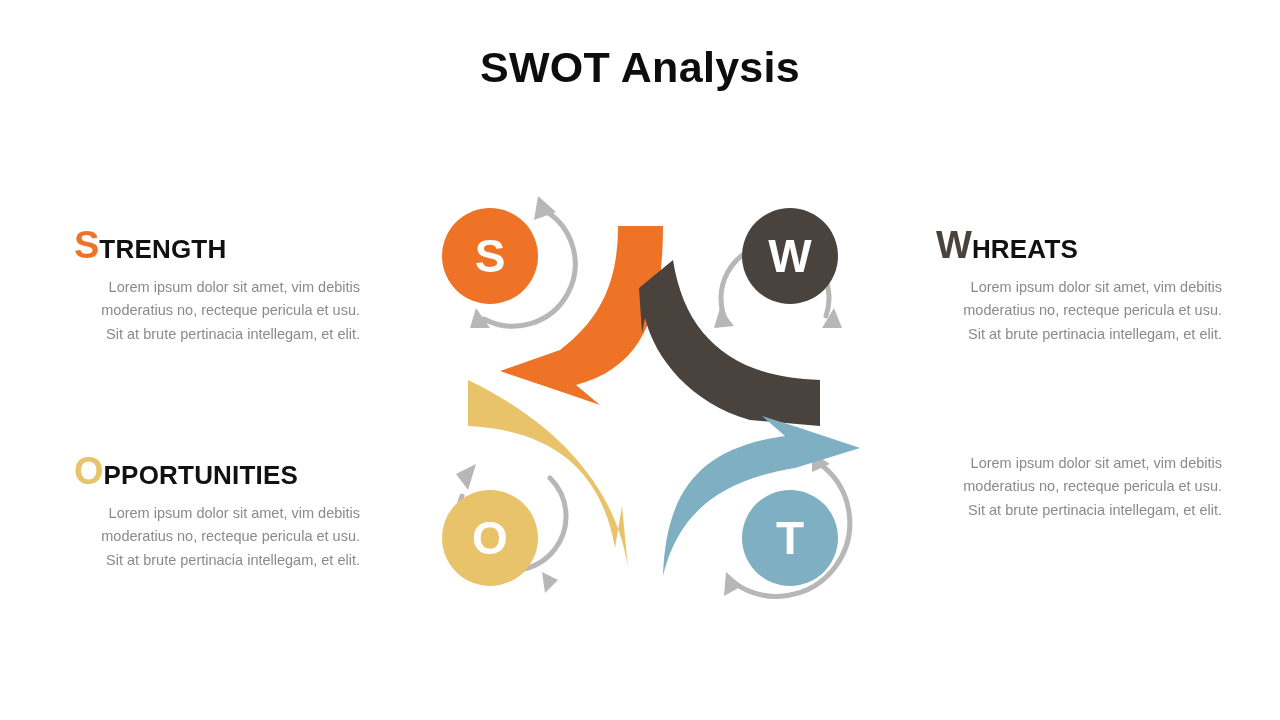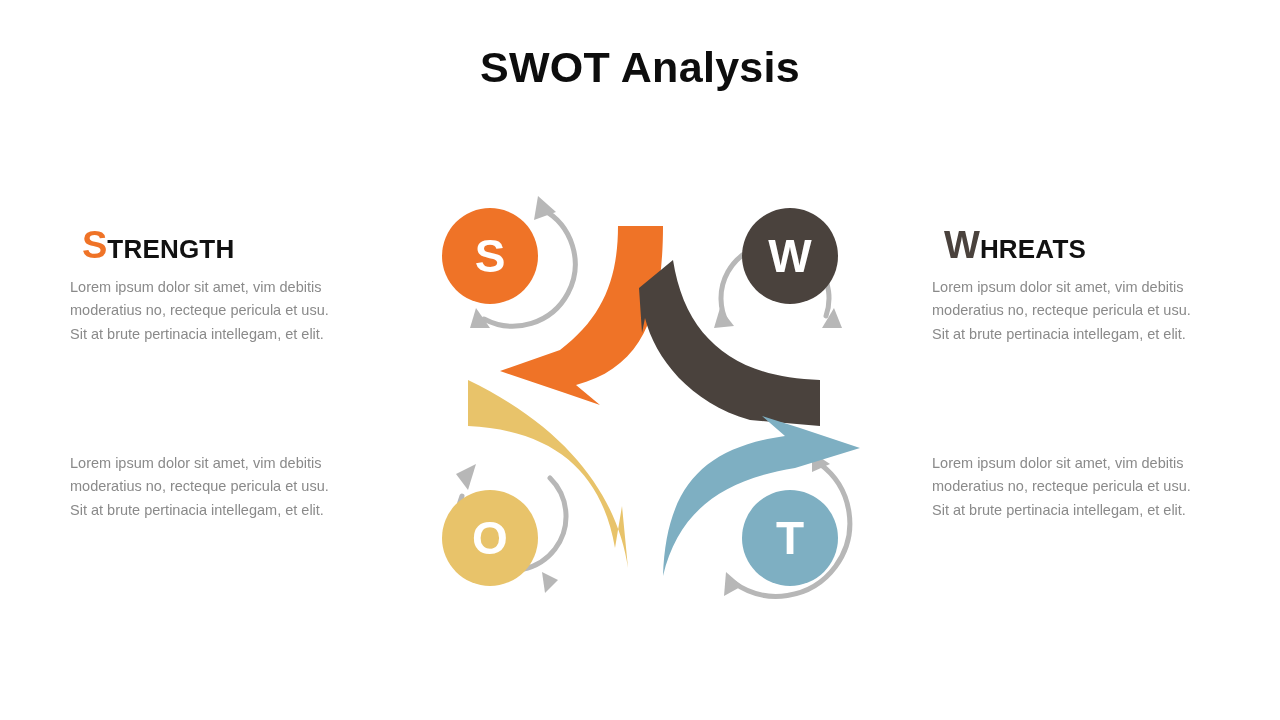--- a/index.html
+++ b/index.html
@@ -36,40 +36,41 @@
     width: 290px;
   }
   .quad-left  { left: 70px; }
   .quad-right { left: 932px; }
   .quad-top    { top: 226px; }
   .quad-bottom { top: 452px; }
 
   .quad-heading {
     white-space: nowrap;
     line-height: 1.0;
-    margin: 0 0 12px 12px;
+    margin: 0 0 12px 4px;
     font-weight: bold;
   }
   .quad-heading .initial {
     font-size: 38px;
     font-weight: bold;
     vertical-align: baseline;
   }
   .quad-heading .rest {
     font-size: 26px;
     font-weight: bold;
     color: #111111;
     letter-spacing: 0.2px;
   }
 
   .quad-body {
     font-size: 14.5px;
     line-height: 1.62;
     color: #8a8a8a;
     margin: 0;
+    text-align: right;
   }
   .quad-body span { display: block; white-space: nowrap; }
 
   
   #swot-diagram {
     position: absolute;
     left: 390px;
     top: 168px;
     width: 500px;
     height: 462px;
@@ -103,20 +104,23 @@
     <span class="initial" style="color:#4A423D">W</span><span class="rest">HREATS</span>
   </div>
   <p class="quad-body">
     <span>Lorem ipsum dolor sit amet, vim debitis</span>
     <span>moderatius no, recteque pericula et usu.</span>
     <span>Sit at brute pertinacia intellegam, et elit.</span>
   </p>
 </div>
 
 <div class="quad quad-left quad-bottom">
+  <div class="quad-heading">
+    <span class="initial" style="color:#E8C36A">O</span><span class="rest">PPORTUNITIES</span>
+  </div>
   <p class="quad-body">
     <span>Lorem ipsum dolor sit amet, vim debitis</span>
     <span>moderatius no, recteque pericula et usu.</span>
     <span>Sit at brute pertinacia intellegam, et elit.</span>
   </p>
 </div>
 
 <div class="quad quad-right quad-bottom">
   <p class="quad-body">
     <span>Lorem ipsum dolor sit amet, vim debitis</span>

